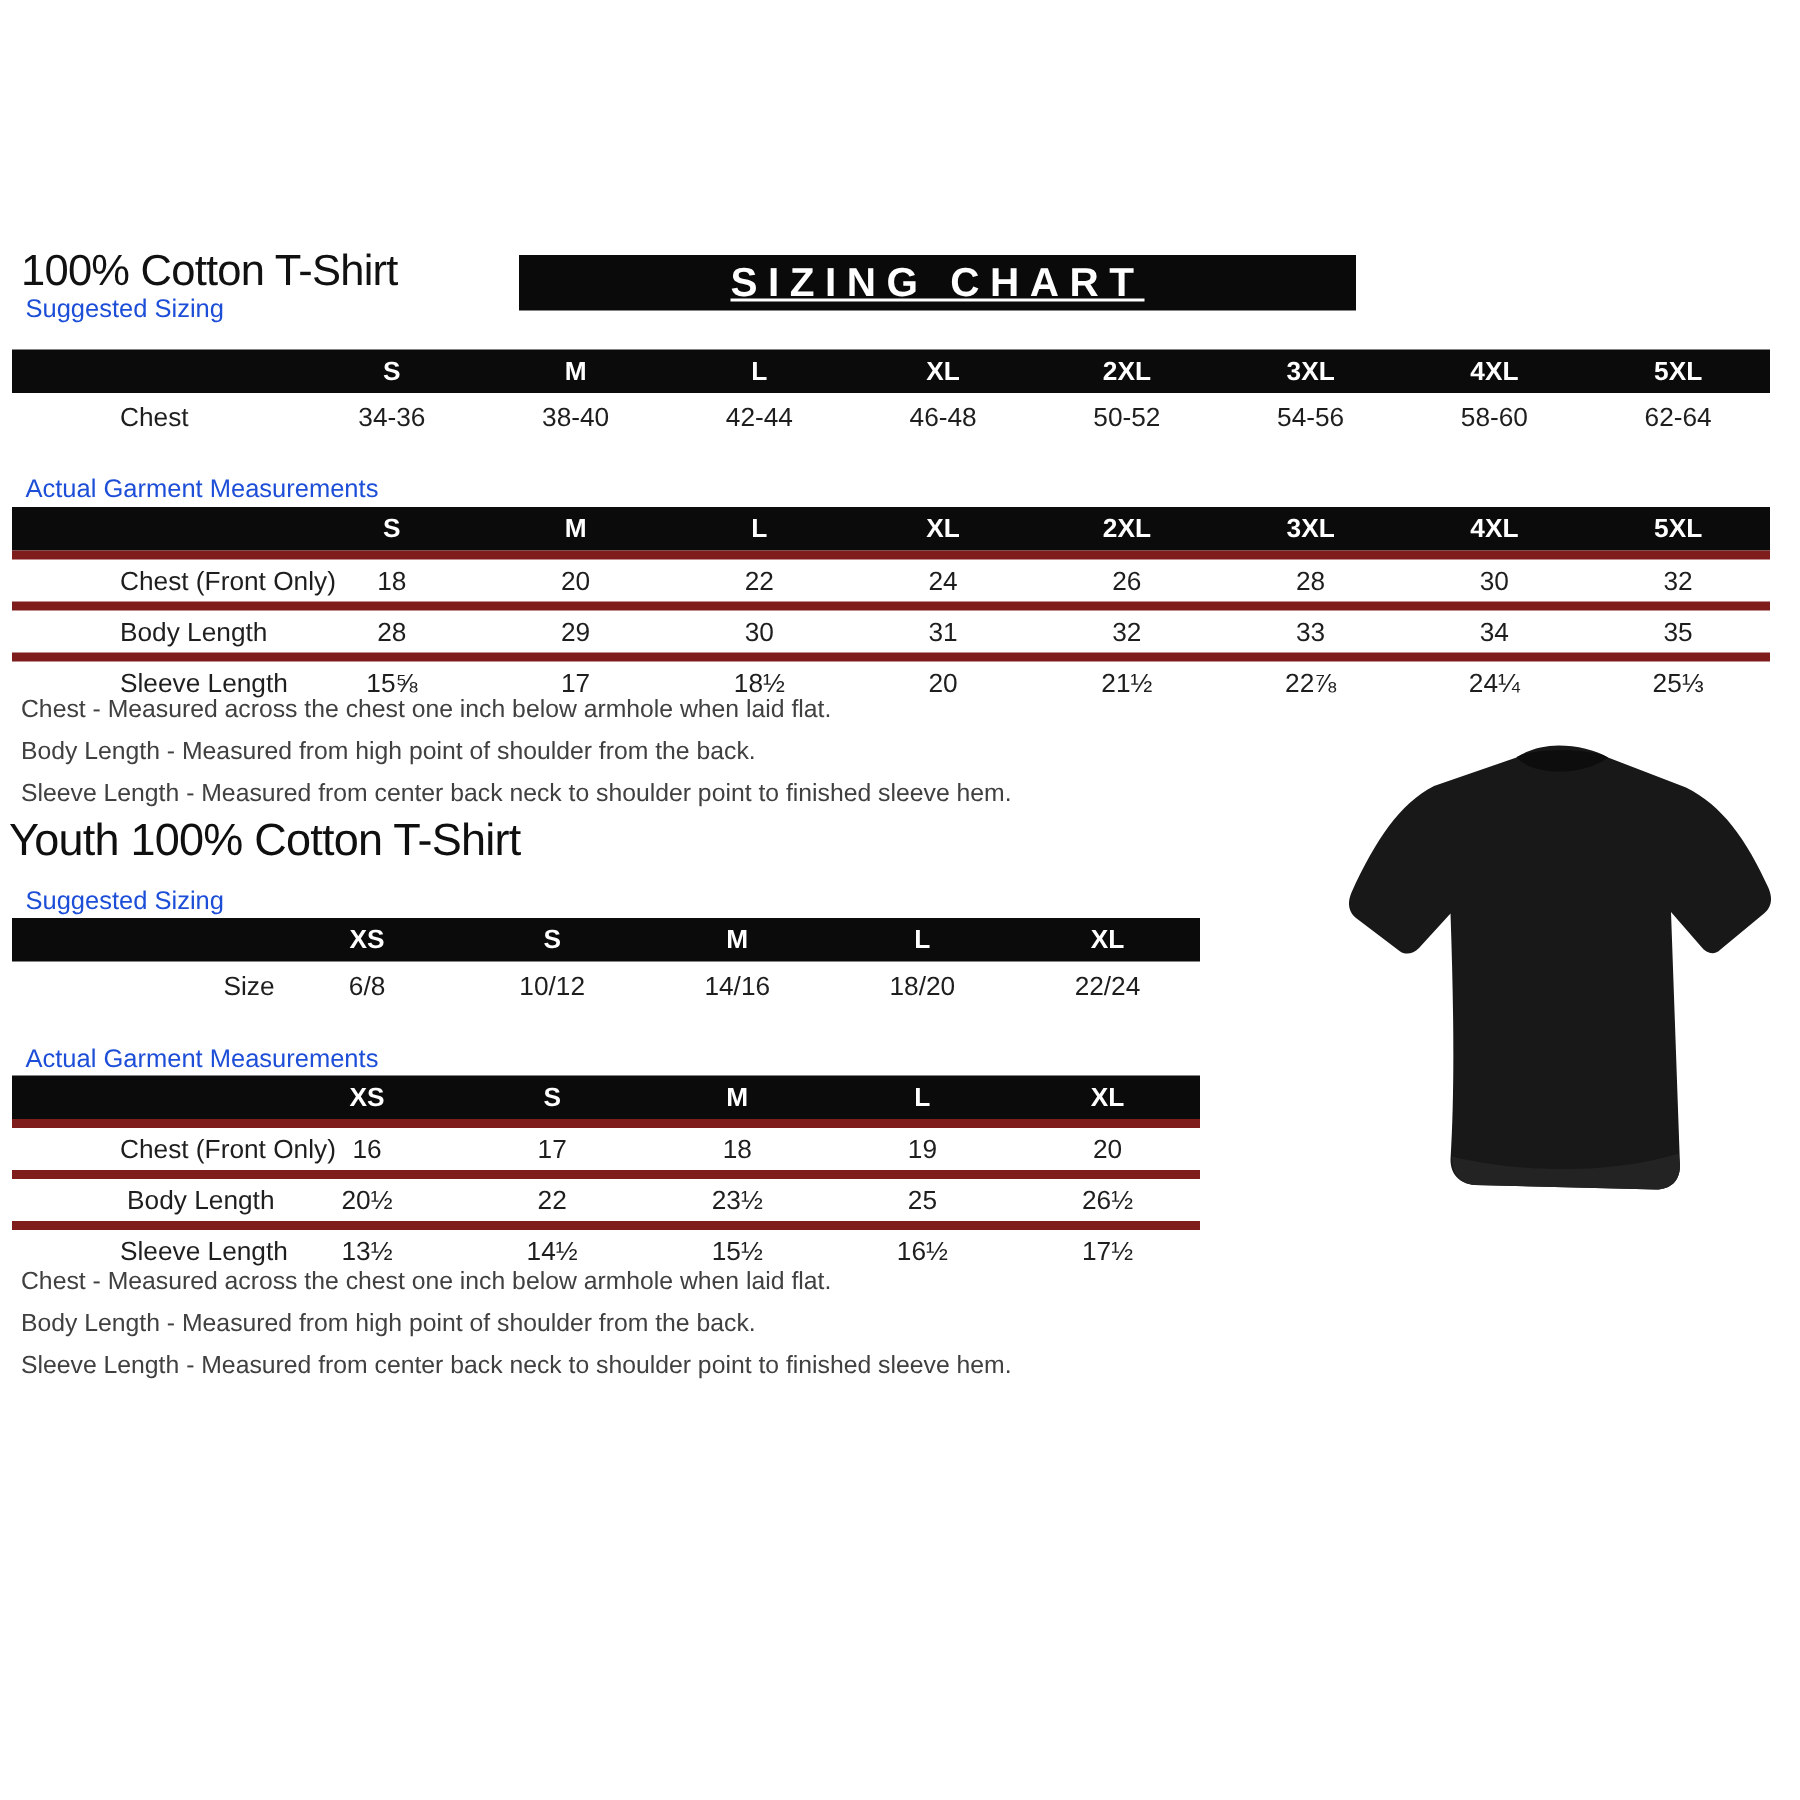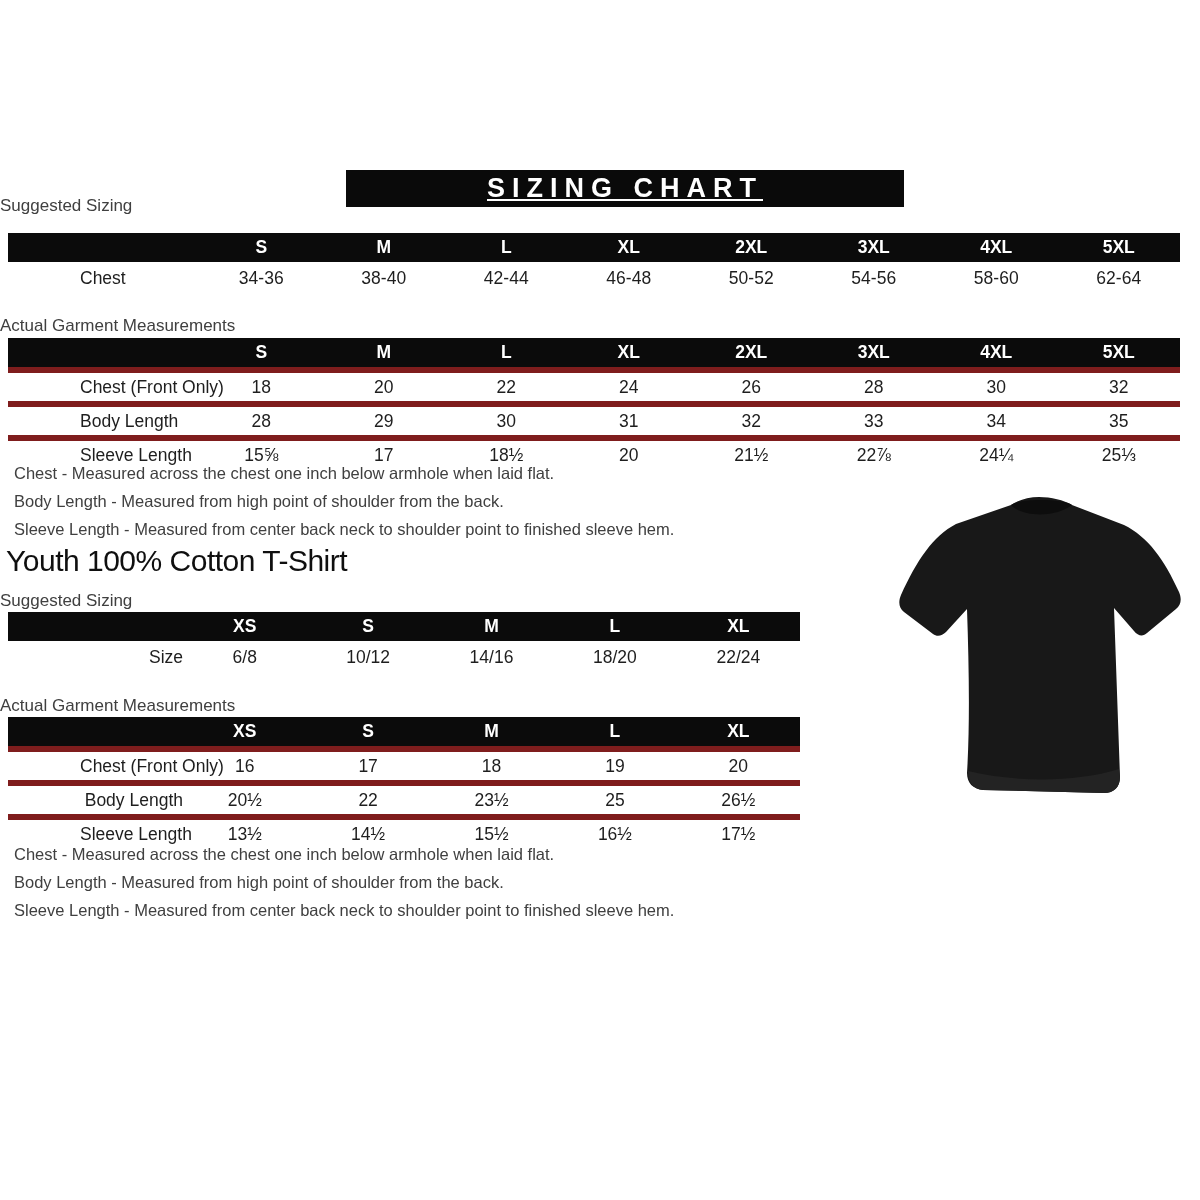--- a/index.html
+++ b/index.html
@@ -10,21 +10,21 @@
   .page-title{
     position:absolute;left:14px;top:165px;font-size:29px;font-weight:400;
     letter-spacing:-0.5px;color:#111;white-space:nowrap;
   }
   .banner{
     position:absolute;left:346px;top:170px;width:558px;height:37px;background:#0a0a0a;
     display:flex;align-items:center;justify-content:center;
     color:#fff;font-weight:bold;font-size:27px;letter-spacing:7px;white-space:nowrap;text-decoration:underline;
   }
   .section-label{
-    position:absolute;left:0;font-size:17px;color:#404040;white-space:nowrap;
+    position:absolute;left:17px;font-size:17px;color:#1d4ed8;white-space:nowrap;
   }
   .tbl{position:absolute;left:8px;}
   .tbl.adult{width:1172px;}
   .tbl.youth{width:792px;}
   .thead{
     display:flex;align-items:center;background:#0b0b0b;color:#ffffff;
     font-weight:bold;font-size:17.5px;height:29px;
   }
   .trow{display:flex;align-items:center;font-size:17.5px;color:#1e1e1e;}
   .suggested .trow{height:33px;}
@@ -38,20 +38,21 @@
     position:absolute;left:6px;top:544px;font-size:30px;font-weight:normal;
     letter-spacing:-0.5px;color:#0f0f0f;white-space:nowrap;
   }
   .tshirt{position:absolute;left:888px;top:481px;width:302px;height:322px;}
 </style>
 </head>
 <body>
 
 <div class="canvas">
 
+  <div class="page-title">100% Cotton T-Shirt</div>
   <div class="banner">
     <span>SIZING CHART</span>
   </div>
 
   <div class="section-label" style="top:196px">Suggested Sizing</div>
   <div class="tbl adult suggested" style="top:233px">
     <div class="thead">
       <div class="lcol"></div>
       <div class="cell">S</div>
       <div class="cell">M</div>

